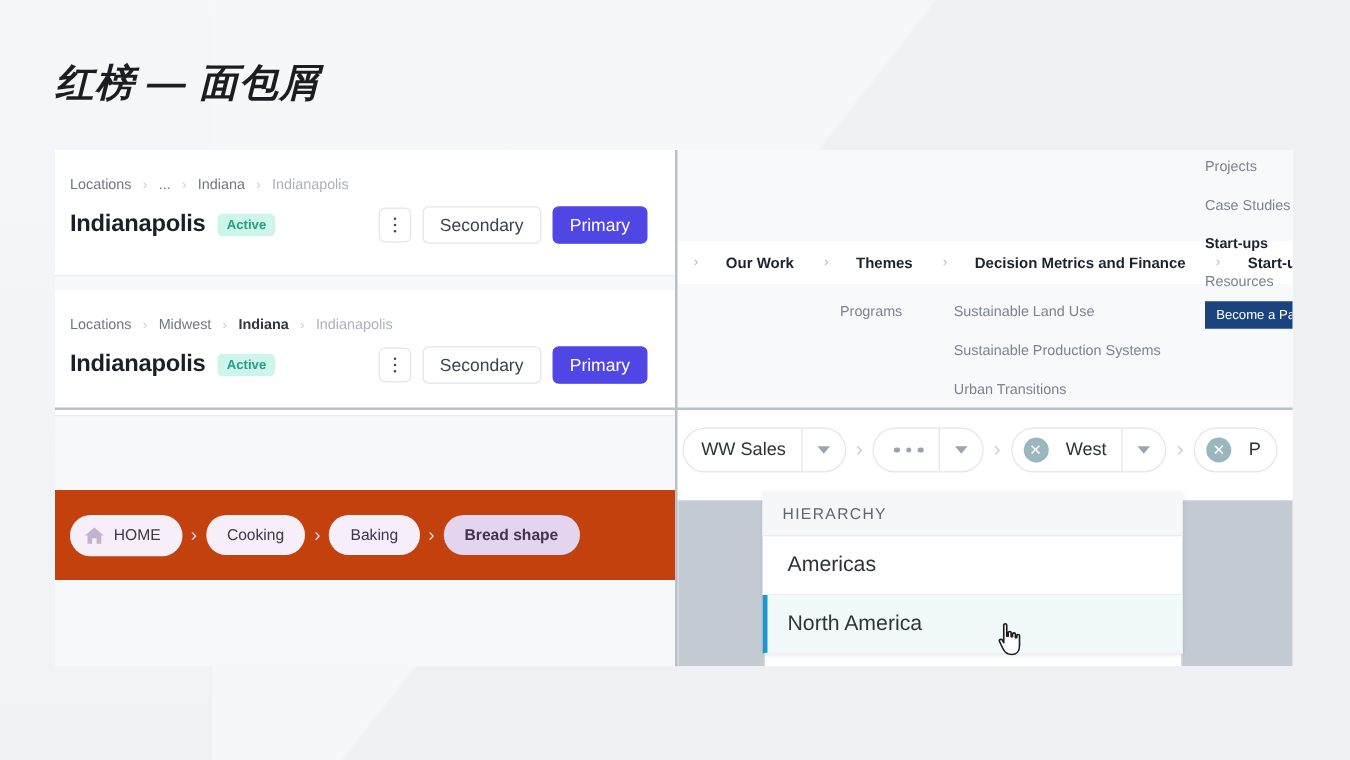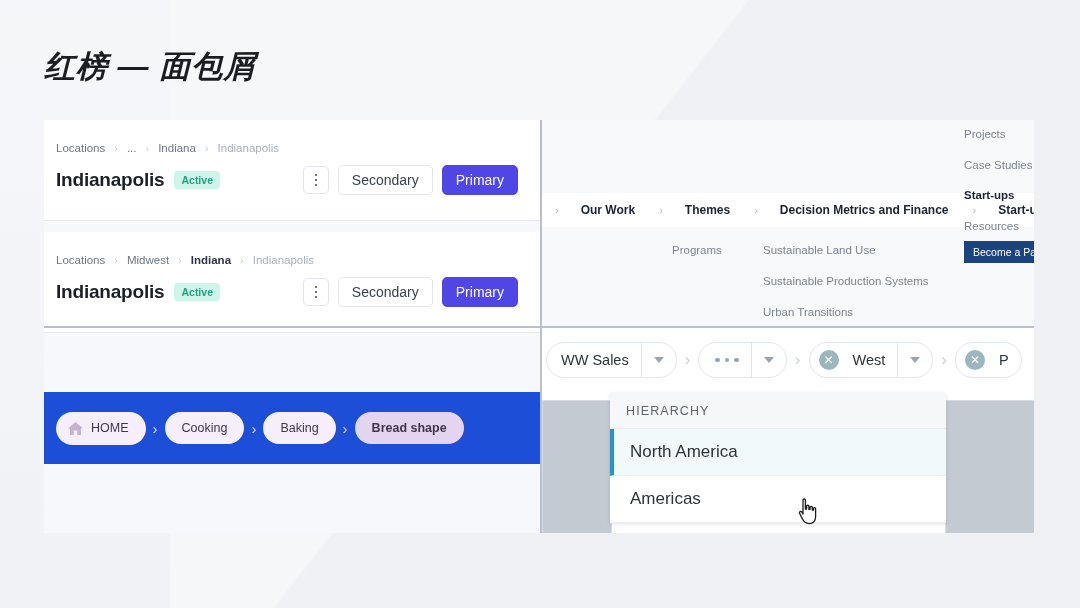--- a/index.html
+++ b/index.html
@@ -104,21 +104,21 @@
   .btn {
     font-size: 14px; border-radius: 5px; padding: 7px 13px;
     white-space: nowrap; line-height: 1;
   }
   .btn-secondary { background: #fff; border: 1px solid #e2e5eb; color: #3b424f; }
   .btn-primary   { background: #4f46e5; border: 1px solid #4f46e5; color: #ffffff; }
 
   
   .pill-card {
     position: absolute; left: 0; top: 272px; width: 496px; height: 72px;
-    background: #1d4ed8;
+    background: #c2410c;
     display: flex; align-items: center; padding-left: 12px;
     box-sizing: border-box;
   }
   .pill-crumbs { display: flex; align-items: center; gap: 7px; }
   .pill {
     display: flex; align-items: center; gap: 7px;
     background: #f6eef9; color: #40354b;
     border-radius: 999px; padding: 9px 17px;
     font-size: 12.5px;
   }
@@ -387,22 +387,22 @@
           <span class="xcircle">✕</span>
           <span class="lbl">P</span>
         </span>
       </div>
 
       <div class="grayblock gb-left"></div>
       <div class="grayblock gb-right"></div>
 
       <div class="hier">
         <div class="hier-head">HIERARCHY</div>
+        <div class="hier-row">Americas</div>
         <div class="hier-row selected">North America</div>
-        <div class="hier-row">Americas</div>
         <svg class="cursor-hand" width="26" height="30" viewBox="0 0 26 30">
           <path d="M8 3.2 C8 1.6 10.4 1.6 10.4 3.2 L10.4 12 L11.6 12 L11.6 9.2 C11.6 7.8 13.9 7.8 13.9 9.2 L13.9 12.4 L15 12.4 L15 10.3 C15 9 17.3 9 17.3 10.3 L17.3 13.2 L18.4 13.2 L18.4 11.6 C18.4 10.3 20.6 10.3 20.6 11.6 L20.6 19.6 C20.6 24 18 26.6 14.4 26.6 C10.6 26.6 8.6 24.8 7.2 21.6 L4.6 16.2 C4 14.9 6 13.7 6.8 15 L8 17.1 Z" fill="#ffffff" stroke="#1d1d1d" stroke-width="1.3" stroke-linejoin="round"></path>
         </svg>
       </div>
     </div>
   </div>
 
   <div class="vdivider"></div>
   <div class="hdivider"></div>
 </div>

